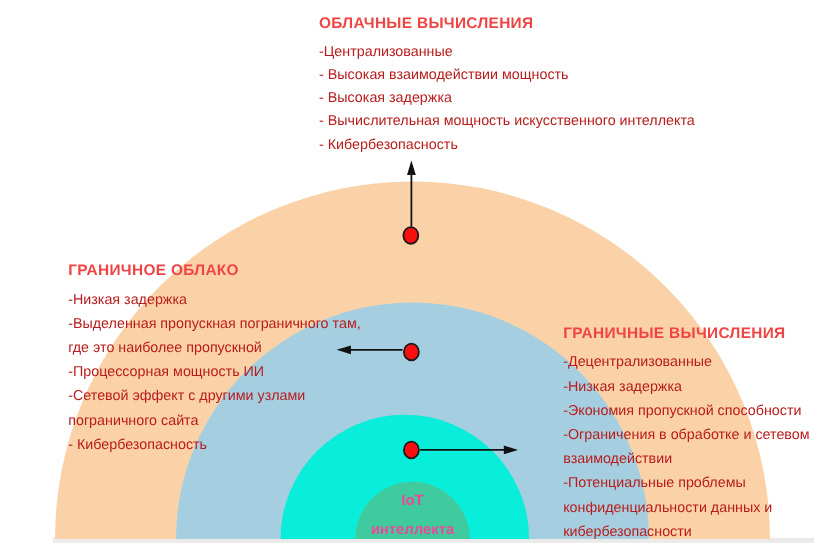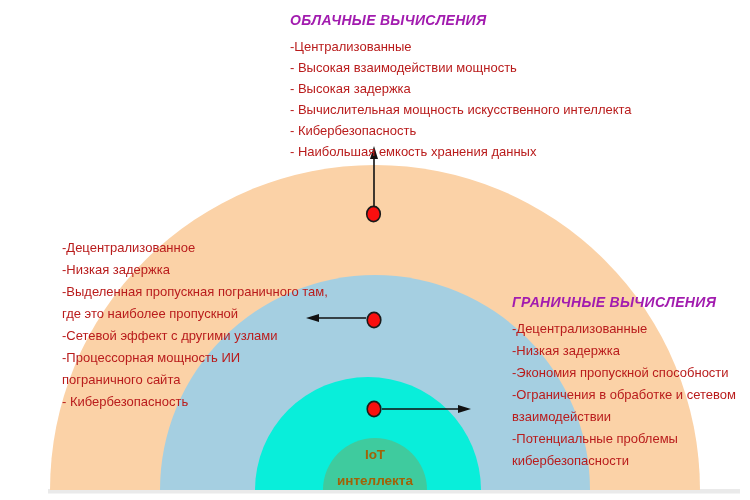--- a/index.html
+++ b/index.html
@@ -15,43 +15,42 @@
 
   .arrow-line { stroke: #111111; stroke-width: 1.6; fill: none; }
   .arrow-head { fill: #111111; stroke: none; }
   .marker-dot { stroke: #1a1a1a; stroke-width: 1.6; }
 
   .text-block { position: absolute; }
   .block-title {
     font-weight: bold;
     font-size: 14px;
     letter-spacing: 0.3px;
-    color: #a21caf;
+    color: #ef4444;
     margin-bottom: 8px;
     white-space: nowrap;
-    font-style: italic;
   }
   .bullet-line {
     font-size: 13px;
     color: #b91c1c;
     white-space: nowrap;
   }
   .lh21 .bullet-line { line-height: 21px; }
   .lh22 .bullet-line { line-height: 22px; }
 
   #block-cloud   { left: 290px; top: 12px; }
   #block-edge-cloud { left: 62px; top: 237px; }
   #block-edge-computing { left: 512px; top: 294px; }
 
   #iot-label {
     position: absolute; left: 300px; top: 442px; width: 150px;
     text-align: center;
     font-weight: bold;
     font-size: 13.5px;
-    color: #a16207;
+    color: #ec4899;
     line-height: 26px;
   }
 </style>
 </head>
 <body>
 
 <div class="stage">
 
   <svg class="diagram" width="750" height="500" viewBox="0 0 750 500">
 
@@ -75,42 +74,42 @@
     <ellipse cx="374" cy="409" rx="6.8" ry="7.6" class="marker-dot" fill="#FA0F0F"></ellipse>
   </svg>
 
   <div class="text-block lh21" id="block-cloud">
     <div class="block-title">ОБЛАЧНЫЕ ВЫЧИСЛЕНИЯ</div>
     <div class="bullet-line">-Централизованные</div>
     <div class="bullet-line">- Высокая взаимодействии мощность</div>
     <div class="bullet-line">- Высокая задержка</div>
     <div class="bullet-line">- Вычислительная мощность искусственного интеллекта</div>
     <div class="bullet-line">- Кибербезопасность</div>
-    <div class="bullet-line">- Наибольшая емкость хранения данных</div>
   </div>
 
   <div class="text-block lh22" id="block-edge-cloud">
-    <div class="bullet-line">-Децентрализованное</div>
+    <div class="block-title">ГРАНИЧНОЕ ОБЛАКО</div>
     <div class="bullet-line">-Низкая задержка</div>
     <div class="bullet-line">-Выделенная пропускная пограничного там,</div>
     <div class="bullet-line">где это наиболее пропускной</div>
+    <div class="bullet-line">-Процессорная мощность ИИ</div>
     <div class="bullet-line">-Сетевой эффект с другими узлами</div>
-    <div class="bullet-line">-Процессорная мощность ИИ</div>
     <div class="bullet-line">пограничного сайта</div>
     <div class="bullet-line"> - Кибербезопасность</div>
   </div>
 
   <div class="text-block lh22" id="block-edge-computing">
     <div class="block-title">ГРАНИЧНЫЕ ВЫЧИСЛЕНИЯ</div>
     <div class="bullet-line">-Децентрализованные</div>
     <div class="bullet-line">-Низкая задержка</div>
     <div class="bullet-line">-Экономия пропускной способности</div>
     <div class="bullet-line">-Ограничения в обработке и сетевом</div>
     <div class="bullet-line">взаимодействии</div>
     <div class="bullet-line">-Потенциальные проблемы</div>
+    <div class="bullet-line">конфиденциальности данных и</div>
     <div class="bullet-line">кибербезопасности</div>
   </div>
 
   <div id="iot-label">
     <div>IoT</div>
     <div>интеллекта</div>
   </div>
 
 </div>
 

